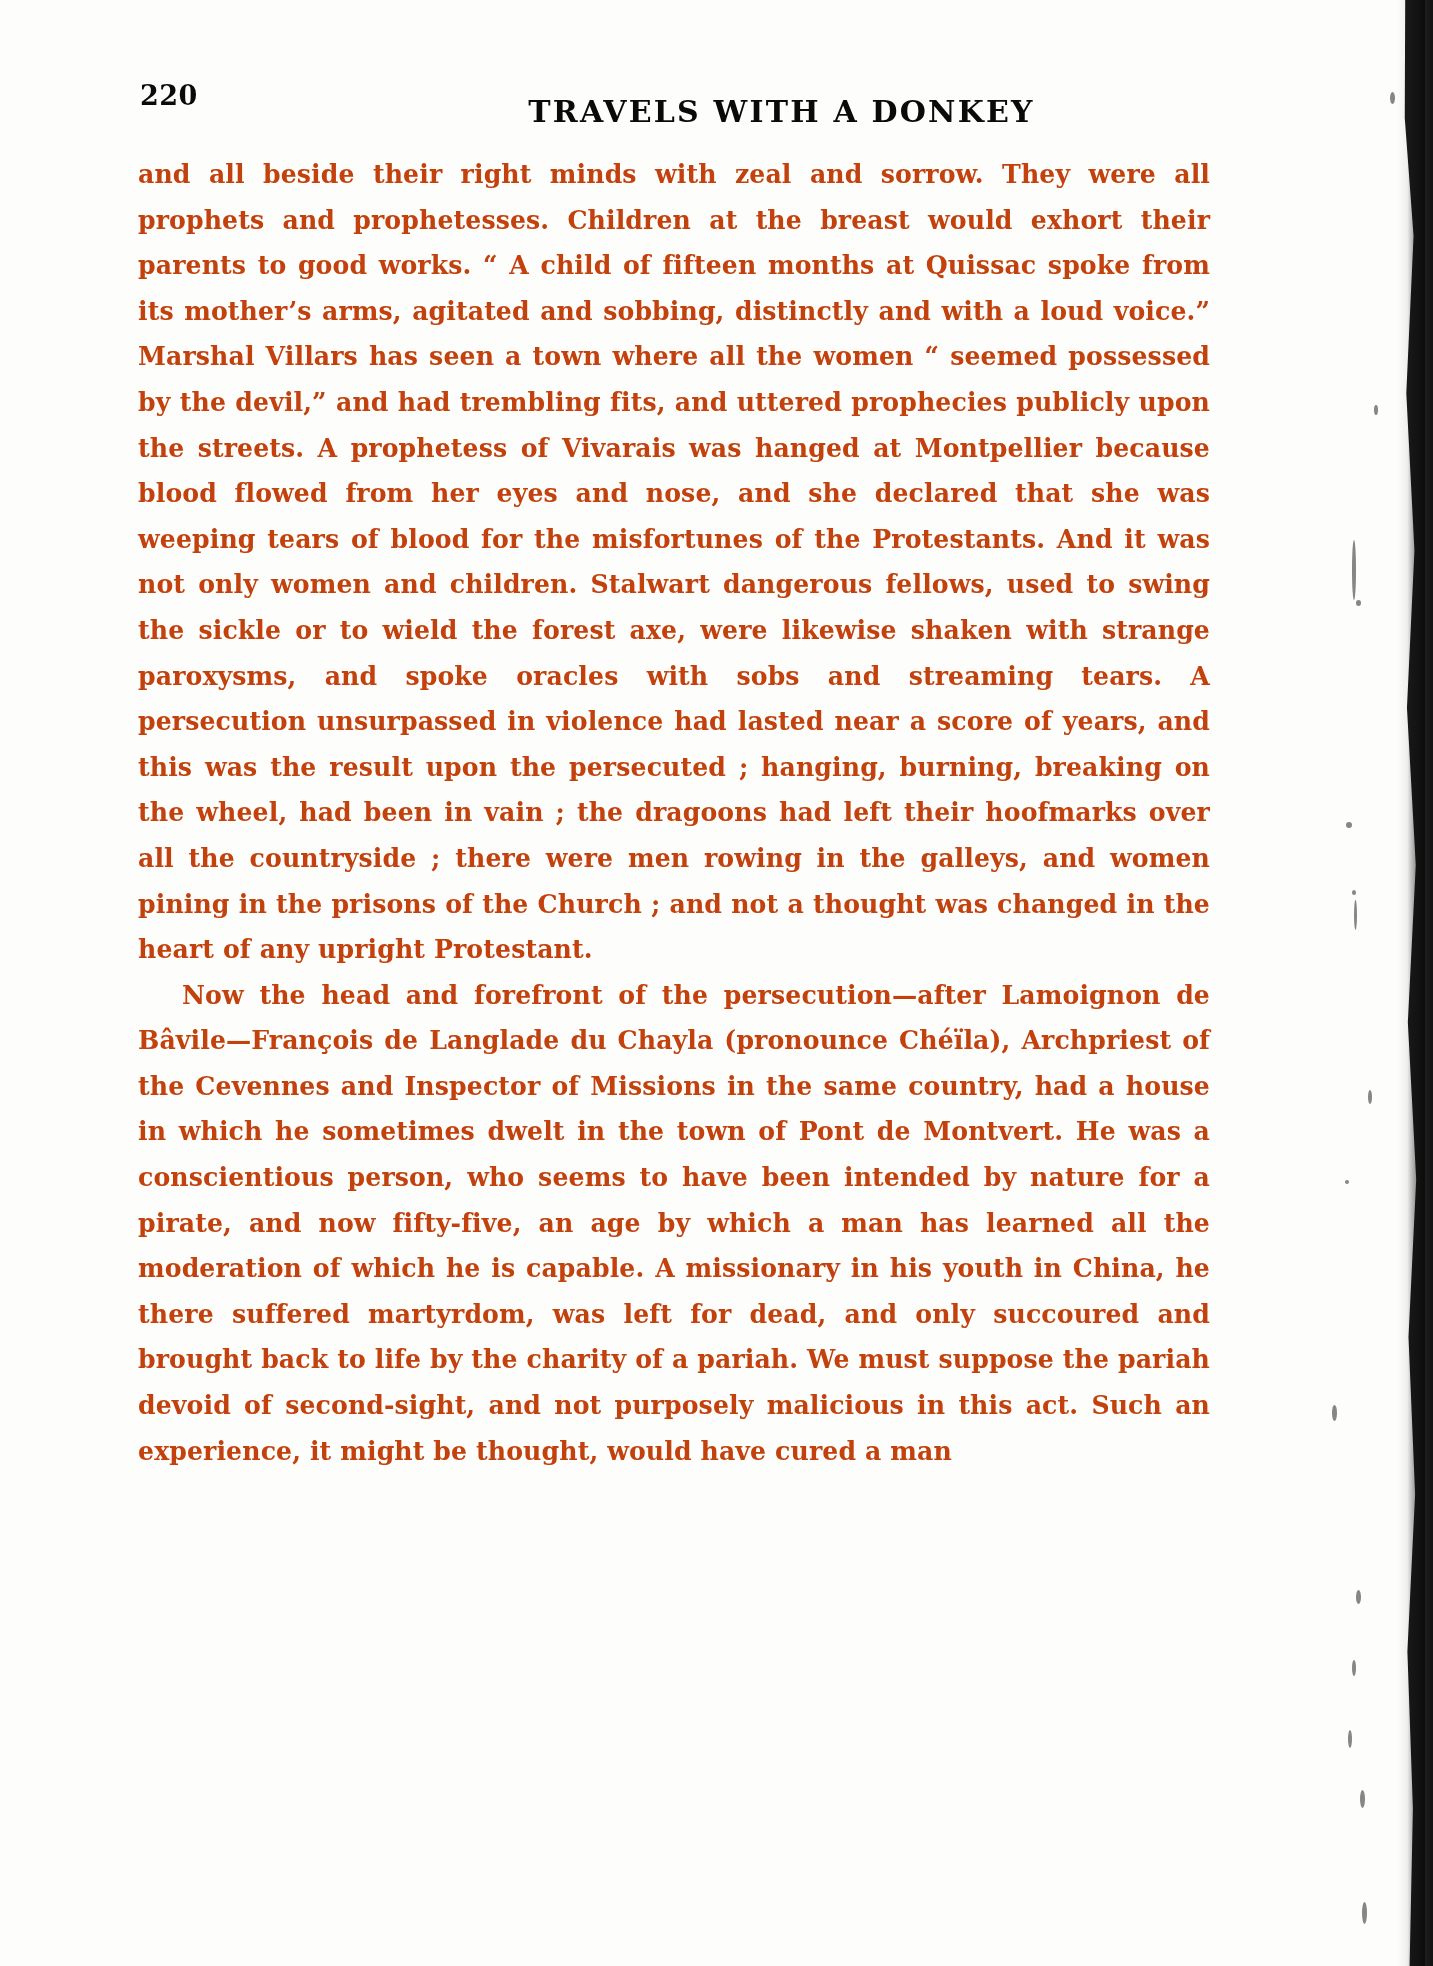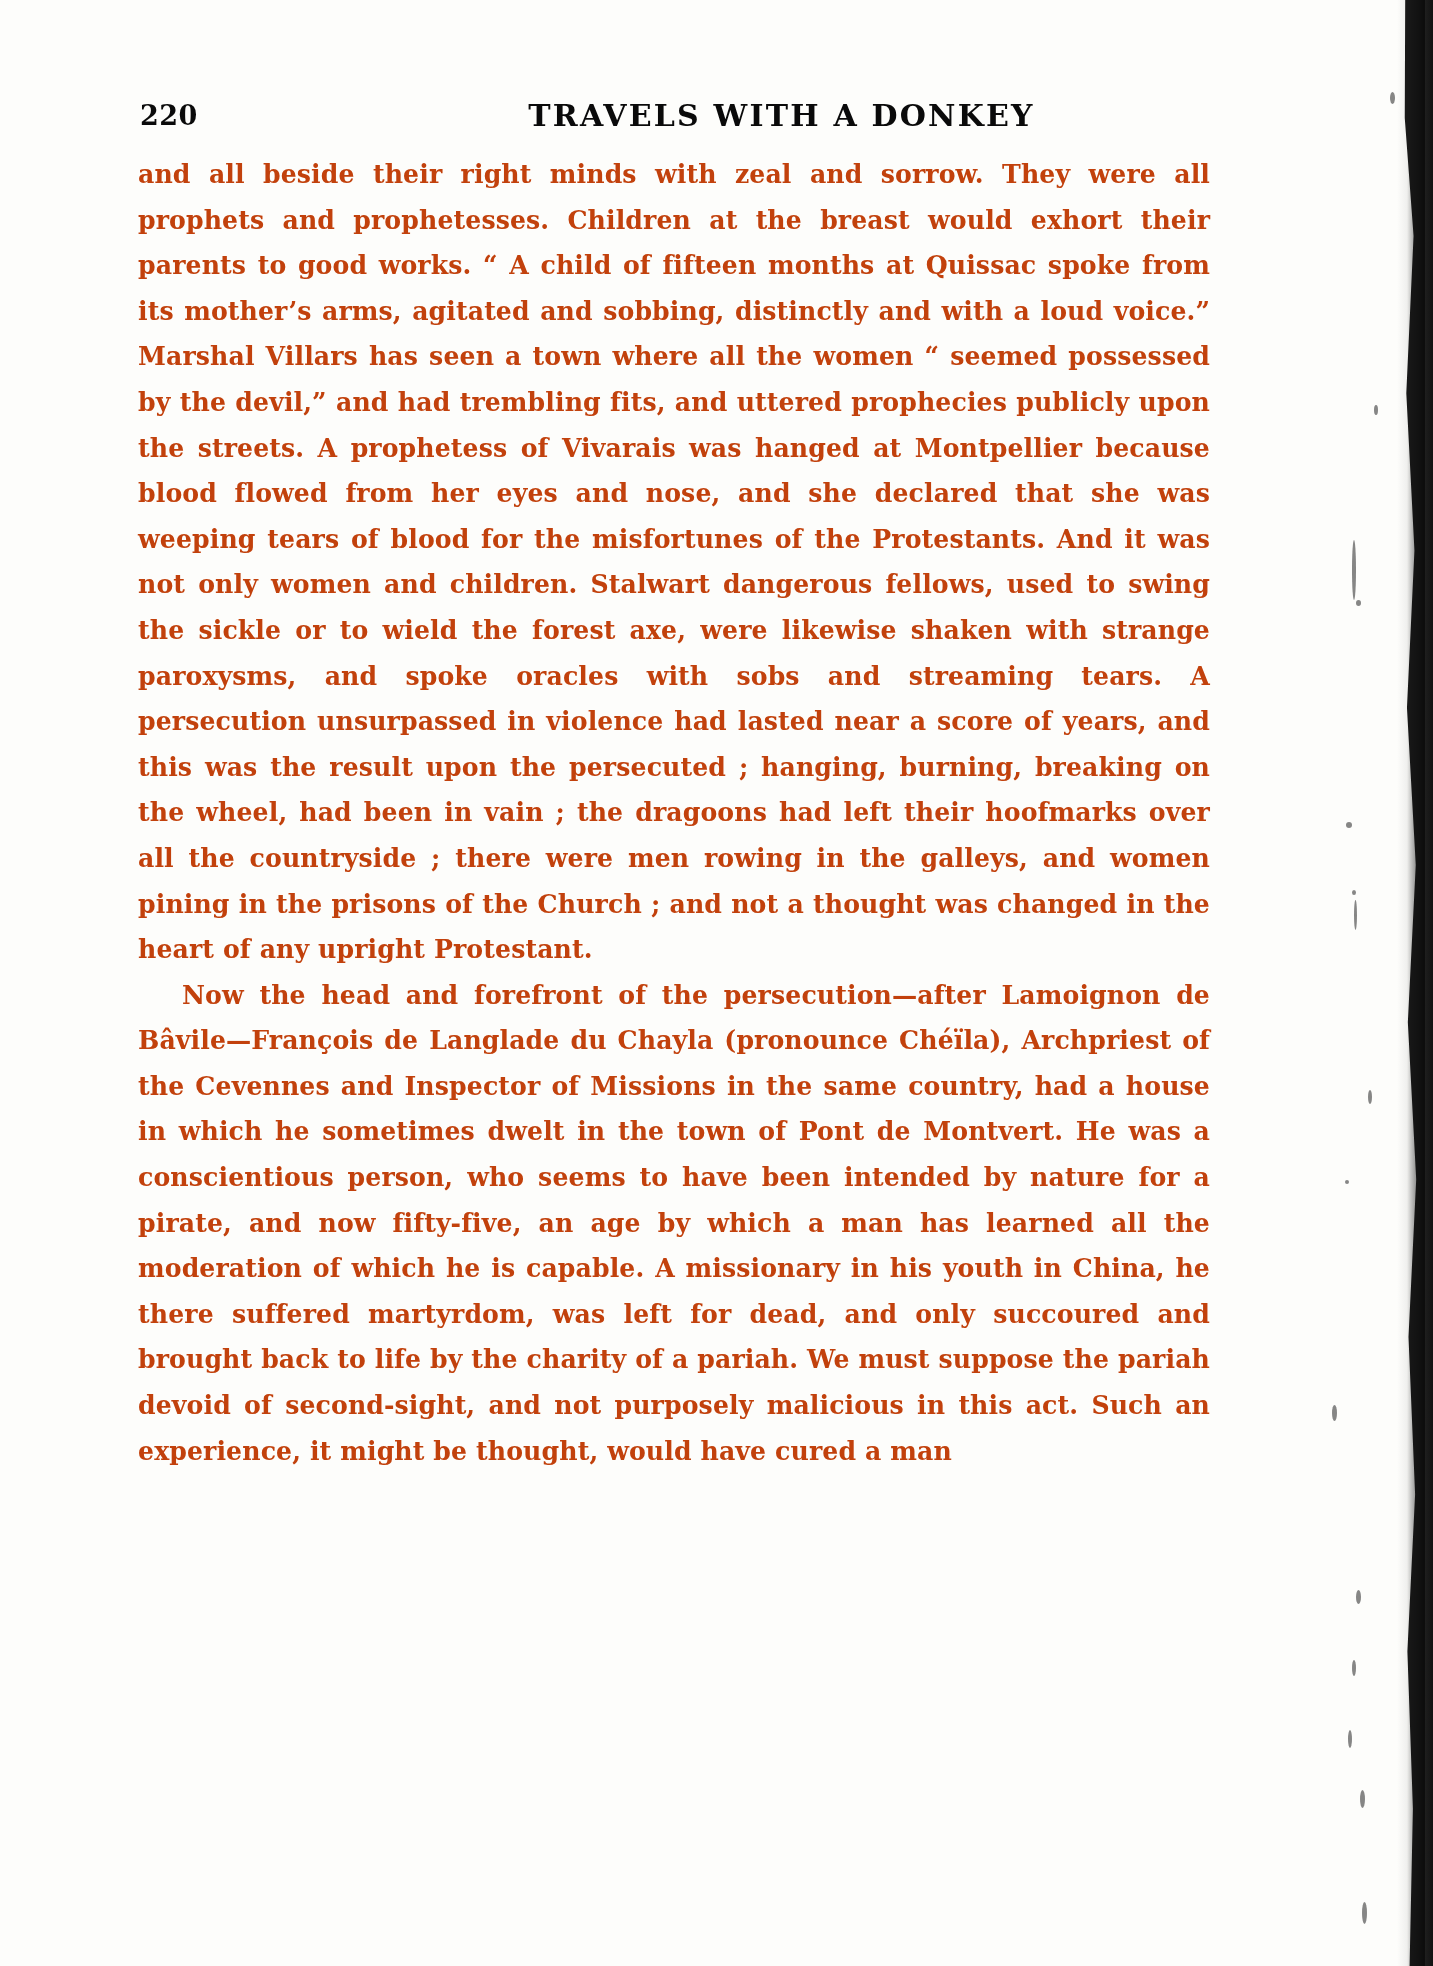--- a/index.html
+++ b/index.html
@@ -61,37 +61,36 @@
     border-radius: 50%;
     opacity: 0.75;
   }
 
   .header {
     position: absolute;
     top: 78px;
     left: 140px;
     right: 170px;
     height: 46px;
-    margin-top: 20px;
   }
   .folio {
     position: absolute;
     left: 0;
     top: 2px;
     font-family: "DejaVu Serif", serif;
     font-weight: 700;
     font-size: 27px;
     letter-spacing: 0.5px;
     color: #0a0a0a;
   }
   .running-title {
     position: absolute;
     left: 160px;
     right: 0;
-    top: 0;
+    top: 16px;
     text-align: center;
     font-family: "DejaVu Serif", serif;
     font-weight: 700;
     font-size: 30px;
     letter-spacing: 2.2px;
     color: #0a0a0a;
     white-space: nowrap;
   }
 
   .body-text {

